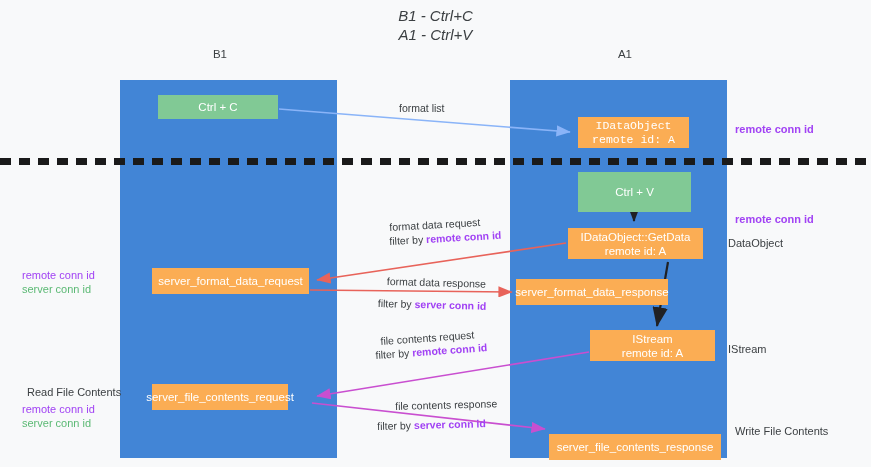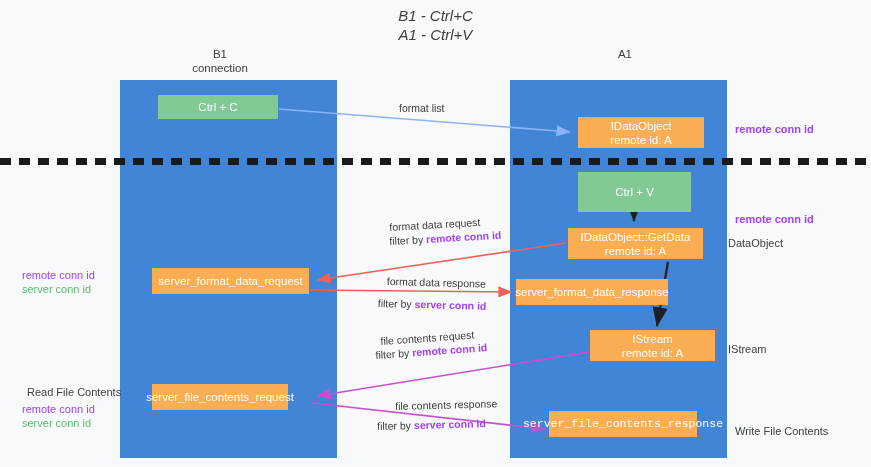--- a/index.html
+++ b/index.html
@@ -42,28 +42,28 @@
     display:flex;flex-direction:column;
     align-items:center;justify-content:center;
     color:#ffffff;font-size:11.5px;line-height:14px;text-align:center;
     padding:2px 4px;
   }
   .node.green{background:#81c995;}
   .node.orange{background:#fbad54;}
   .node .l2{display:block;}
 
   #n-ctrlc{left:158px;top:95px;width:120px;height:24px;}
-  #n-idataobject{left:578px;top:117px;width:126px;height:31px;}
+  #n-idataobject{left:578px;top:117px;width:111px;height:31px;font-family:Liberation Mono, monospace;}
   #n-ctrlv{left:578px;top:172px;width:113px;height:40px;}
   #n-getdata{left:568px;top:228px;width:135px;height:31px;}
   #n-sfdreq{left:152px;top:268px;width:157px;height:26px;}
   #n-sfdresp{left:516px;top:279px;width:152px;height:26px;}
   #n-istream{left:590px;top:330px;width:125px;height:31px;}
   #n-sfcreq{left:152px;top:384px;width:136px;height:26px;}
-  #n-sfcresp{left:549px;top:411px;width:148px;height:26px;font-family:Liberation Mono, monospace;}
+  #n-sfcresp{left:549px;top:434px;width:172px;height:26px;}
 
   
   .ann{font-size:11px;line-height:14px;}
   .ann.bold{font-weight:bold;}
   .purple{color:#a142f4;}
   .green-t{color:#5bb974;}
   .dark{color:#3c4043;}
 
   #a-remote1{left:735px;top:122px;}
   #a-remote2{left:735px;top:212px;}
@@ -100,21 +100,20 @@
 
 <div class="stage">
 
   <div class="abs" id="title">
     <div>B1 - Ctrl+C</div>
     <div>A1 - Ctrl+V</div>
   </div>
 
   <div class="abs col-head" id="head-b1">
     <div>B1</div>
-    <div>connection</div>
   </div>
   <div class="abs col-head" id="head-a1">
     <div>A1</div>
   </div>
 
   <div class="abs lane" id="lane-b1"></div>
   <div class="abs lane" id="lane-a1"></div>
 
   <svg id="wires" viewBox="0 0 871 467">
     <defs>

